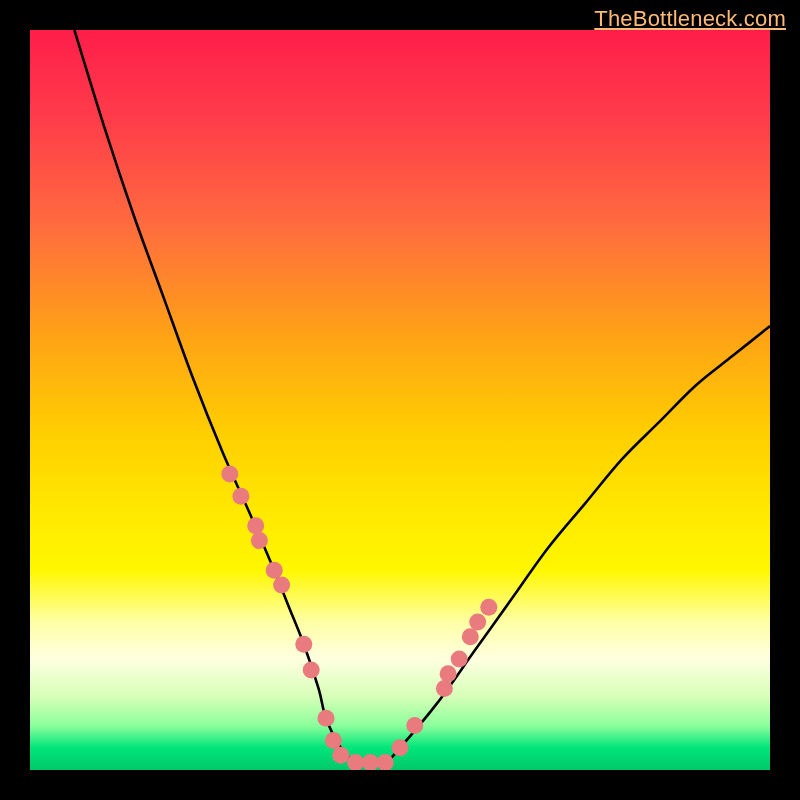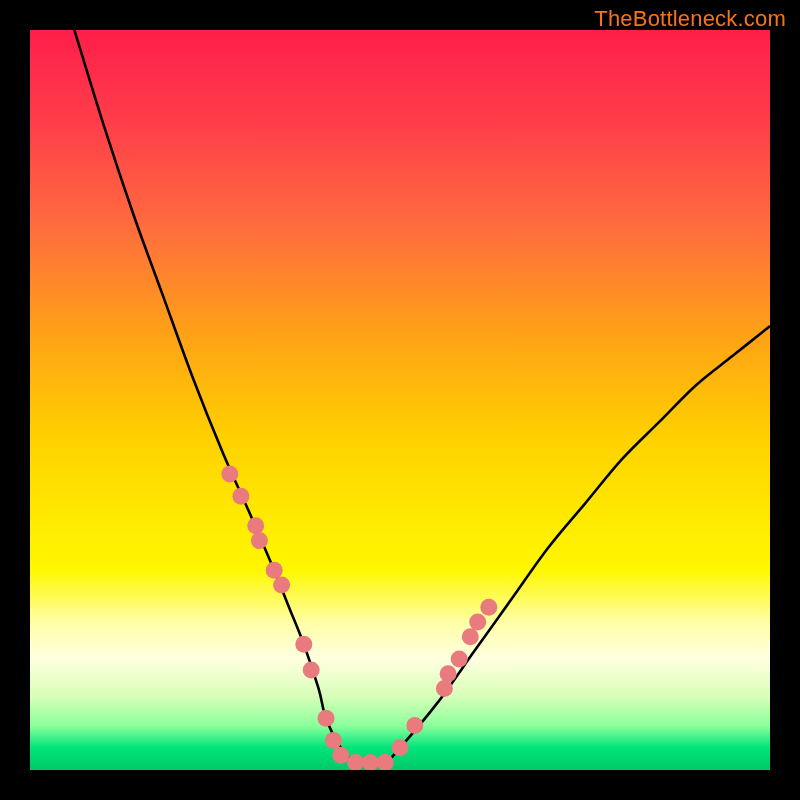--- a/index.html
+++ b/index.html
@@ -36,24 +36,25 @@
       #d8ffb8 90%,
       #8cff9c 94%,
       #00e57a 97%,
       #00c86a 100%
     );
   }
   .watermark {
     position: absolute;
     top: 6px;
     right: 14px;
-    color: #f97316;
+    color: #fdba74;
     font-size: 22px;
     letter-spacing: 0.2px;
     font-weight: 500;
+    text-decoration: underline;
   }
   svg.plot {
     position: absolute;
     inset: 0;
     width: 100%;
     height: 100%;
     overflow: visible;
   }
 </style>
 </head>

